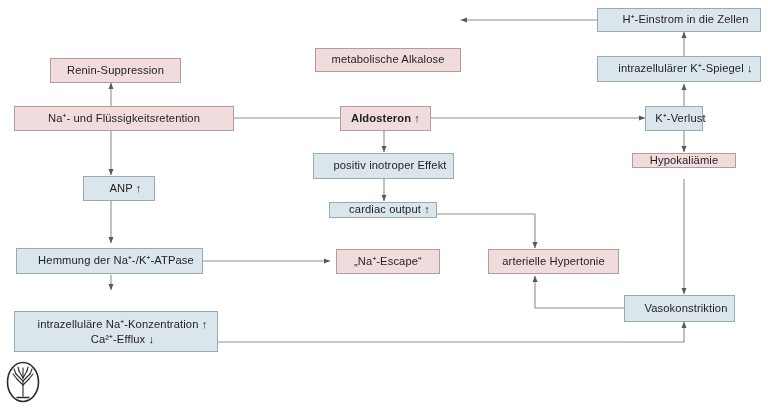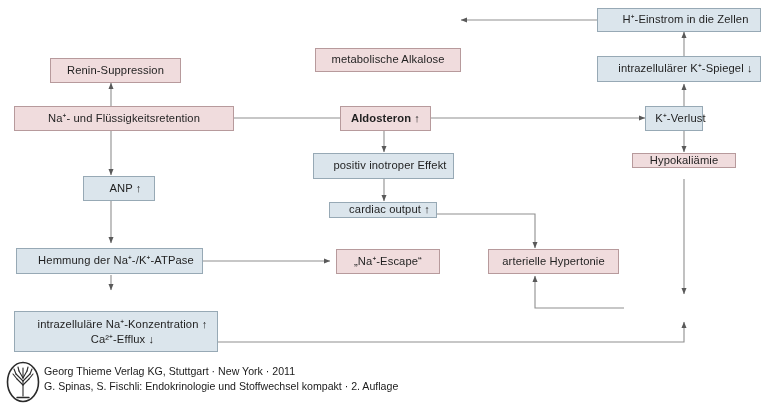--- a/index.html
+++ b/index.html
@@ -173,20 +173,23 @@
   <div class="node pink" style="left:336px; top:249px; width:104px; height:25px;text-align:center;">
     <span>„Na⁺-Escape“</span>
   </div>
   <div class="node pink" style="left:480px; top:249px; width:131px; height:25px;margin-left:8px;">
     <span>arterielle Hypertonie</span>
   </div>
 
   <div class="node blue two-line" style="left:14px; top:290px; width:204px; height:41px;margin-top:21px;">
     <span style="display:block; white-space:pre-line;">intrazelluläre Na⁺-Konzentration ↑
 Ca²⁺-Efflux ↓</span>
+  </div>
+  <div class="node blue" style="left:624px; top:295px; width:111px; height:27px;">
+    <span>Vasokonstriktion</span>
   </div>
 
   <div id="footer">
     <svg id="logo" viewBox="0 0 34 42" xmlns="http://www.w3.org/2000/svg">
       <ellipse cx="17" cy="21" rx="15.5" ry="19.5" fill="none" stroke="#2b2b2b" stroke-width="1.6"></ellipse>
       <g stroke="#2b2b2b" stroke-width="1.1" fill="none" stroke-linecap="round">
         <path d="M17,35 L17,20"></path>
         <path d="M17,24 L11,18"></path>
         <path d="M17,24 L23,18"></path>
         <path d="M17,20 L10,13"></path>
@@ -196,19 +199,15 @@
         <path d="M11,18 L7,13"></path>
         <path d="M23,18 L27,13"></path>
         <path d="M10,13 L8,8"></path>
         <path d="M24,13 L26,8"></path>
         <path d="M13,10 L12,6"></path>
         <path d="M21,10 L22,6"></path>
         <path d="M17,17 L17,7"></path>
       </g>
       <path d="M11,36.5 L23,36.5" stroke="#2b2b2b" stroke-width="1.4" stroke-linecap="round"></path>
     </svg>
-    <div id="footer-text">
-      <div>Georg Thieme Verlag KG, Stuttgart · New York · 2011</div>
-      <div>G. Spinas, S. Fischli: Endokrinologie und Stoffwechsel kompakt · 2. Auflage</div>
-    </div>
   </div>
 
 </div>
 
 </body></html>

